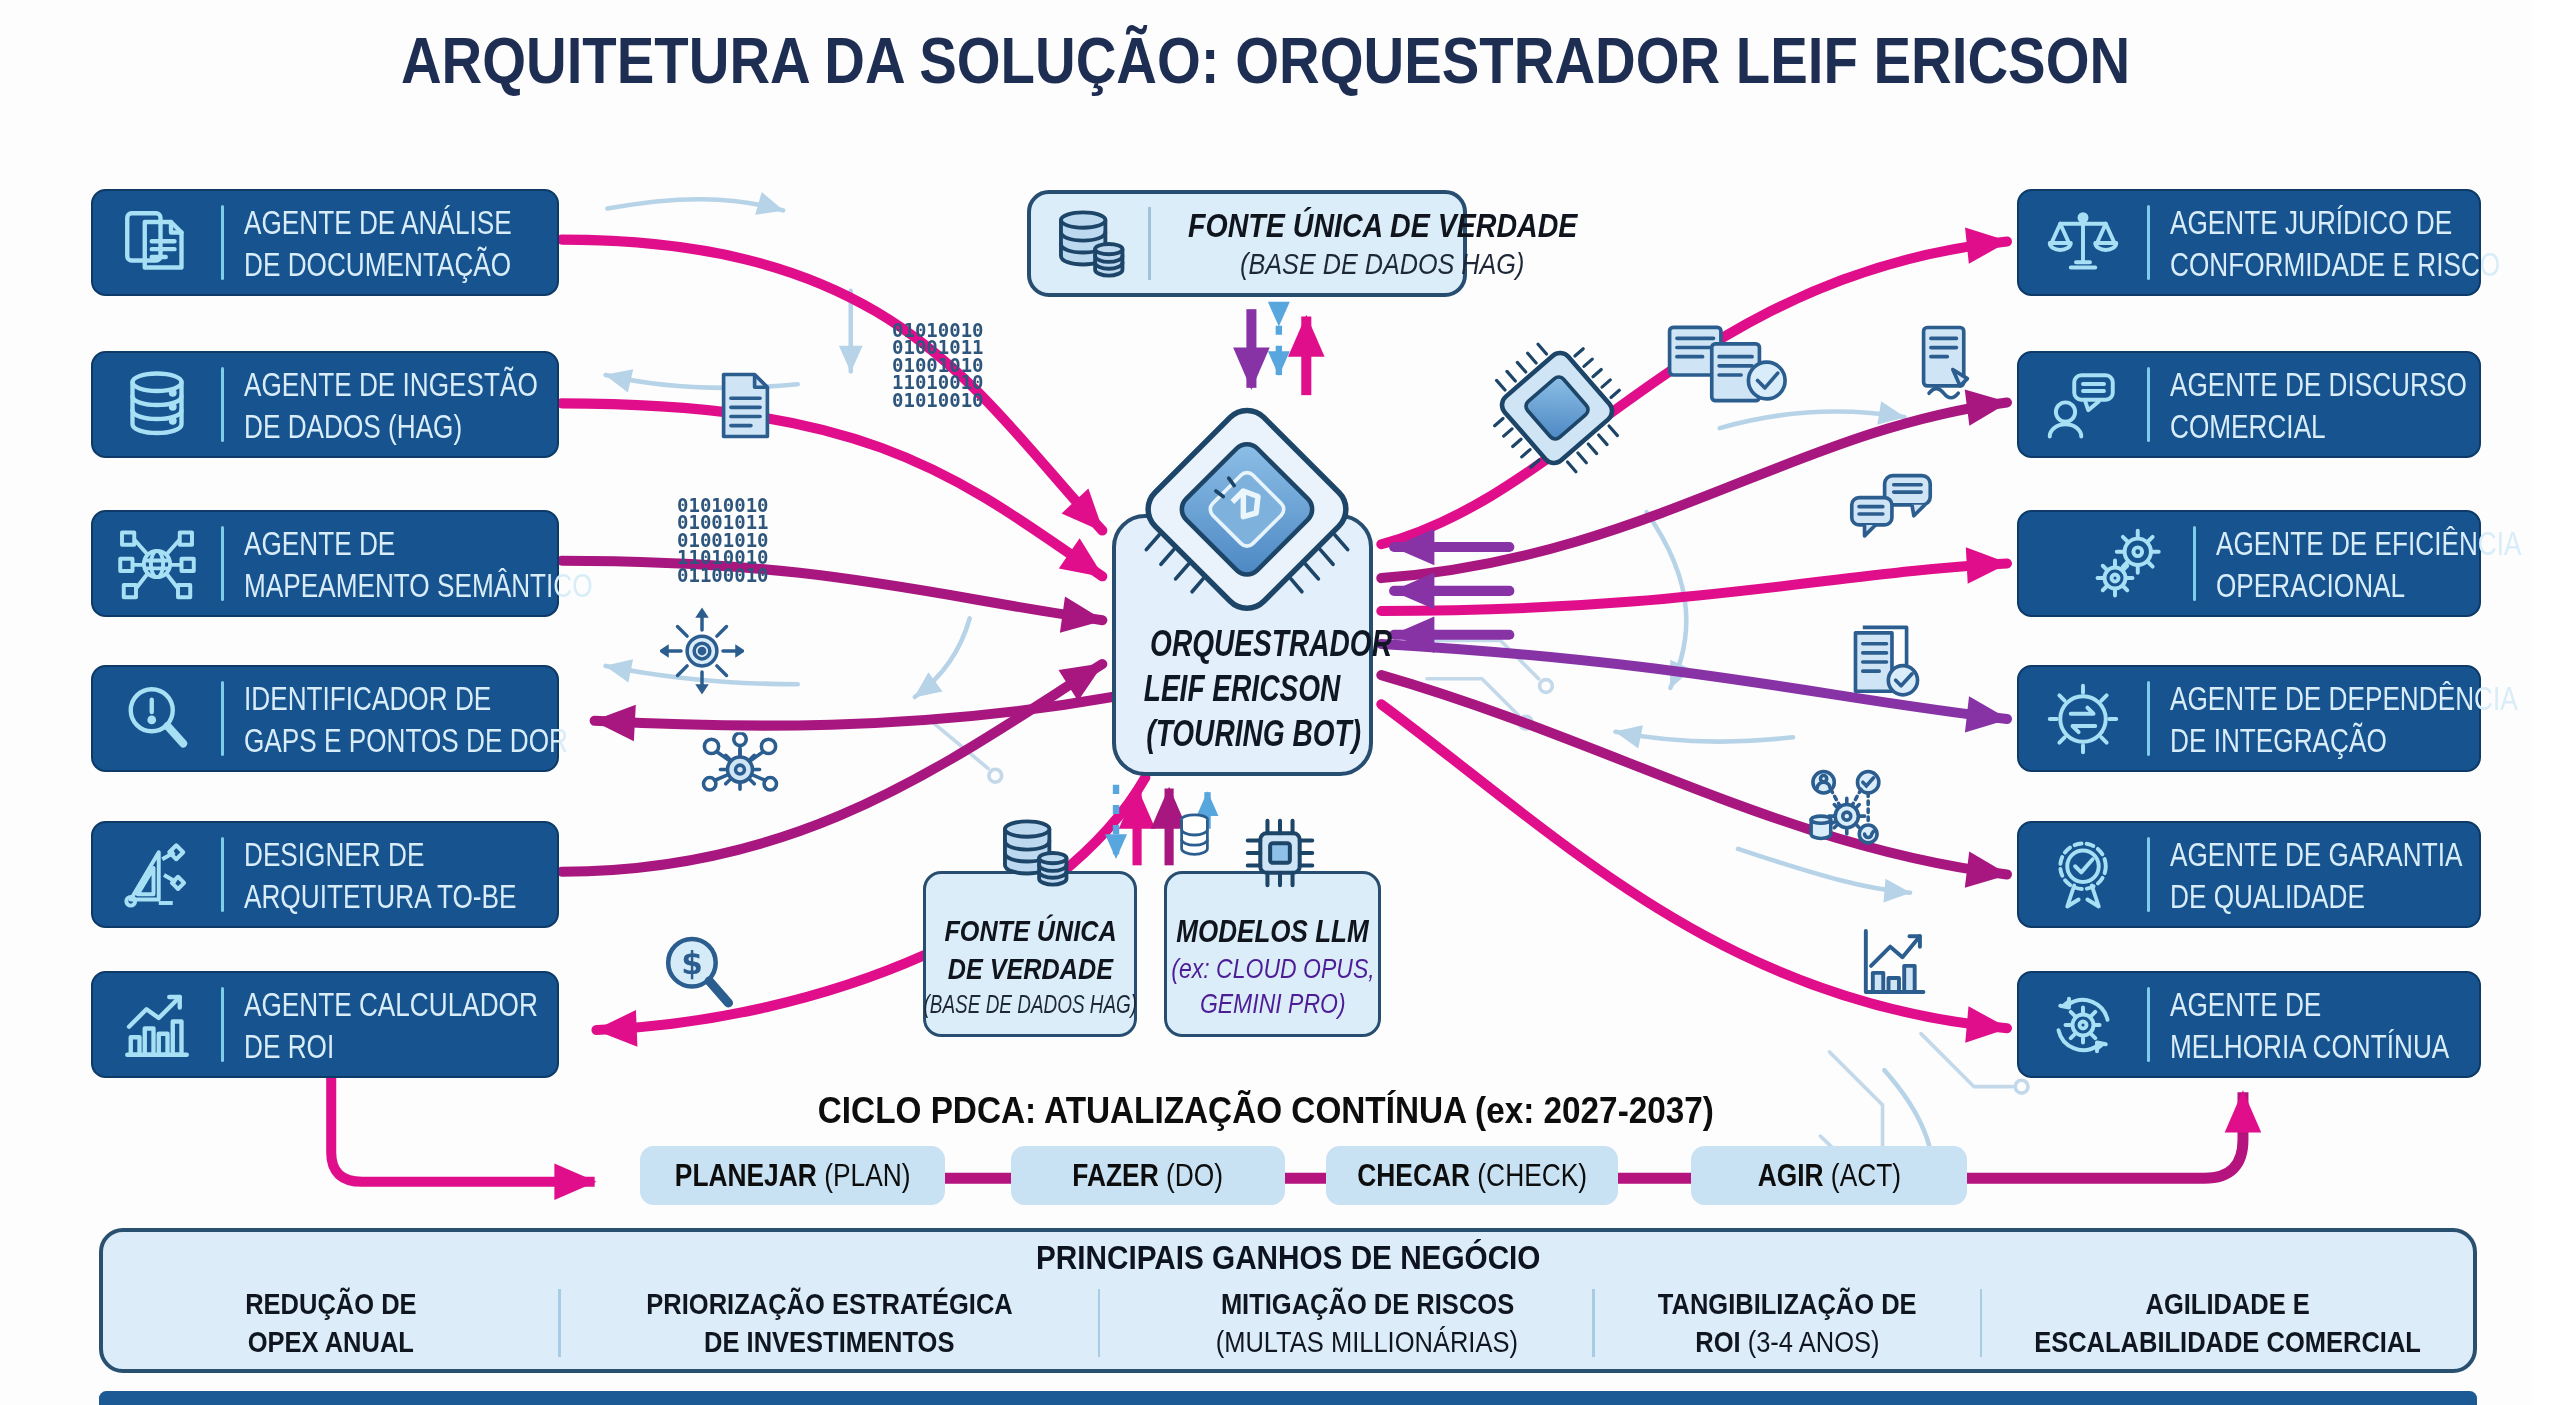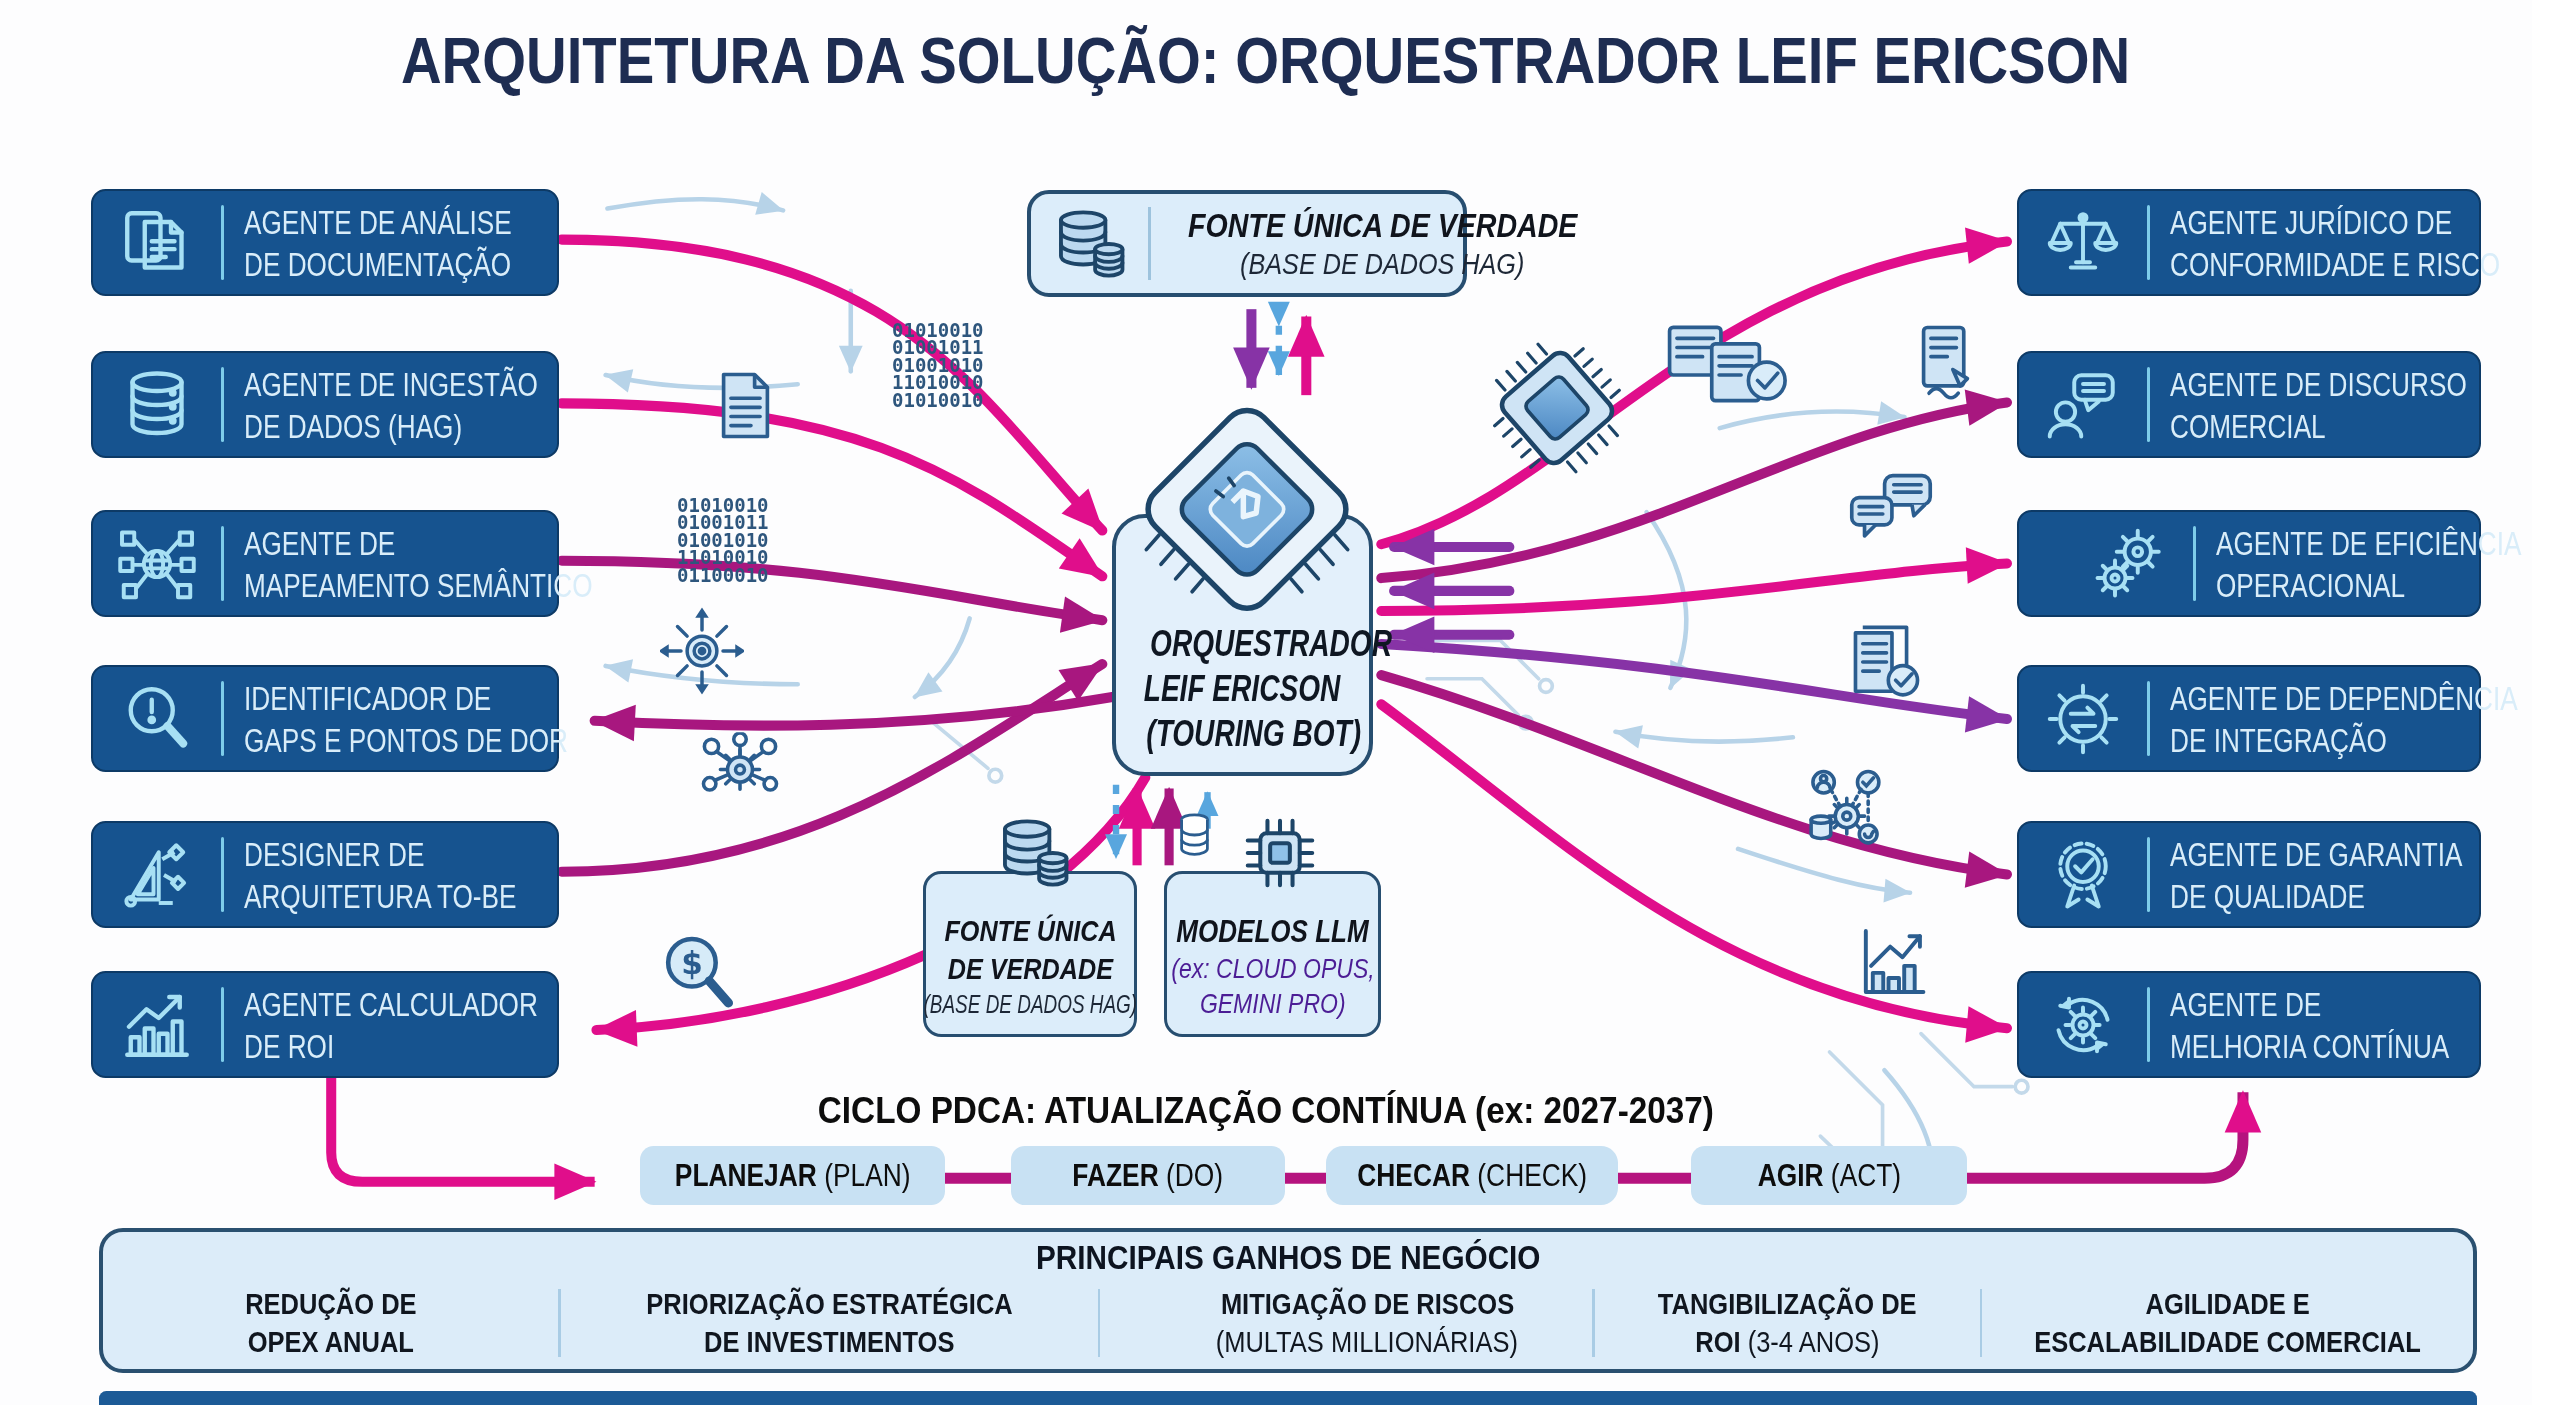--- a/index.html
+++ b/index.html
@@ -669,21 +669,21 @@
     </div>
 
   <div id="pdca-heading"><span class="cc" style="transform:scaleX(.9)">CICLO PDCA: ATUALIZAÇÃO CONTÍNUA (ex: 2027-2037)</span></div>
   <div id="pdca-steps">
       <div class="step" style="left: 640px; width: 305px;">
         <span class="cc" style="transform:scaleX(.85)"><b>PLANEJAR</b> <span class="norm">(PLAN)</span></span>
       </div>
       <div class="step" style="left: 1011px; width: 274px;">
         <span class="cc" style="transform:scaleX(.85)"><b>FAZER</b> <span class="norm">(DO)</span></span>
       </div>
-      <div class="step" style="left: 1326px; width: 292px; border-radius: 17px;">
+      <div class="step" style="left: 1326px; width: 292px;">
         <span class="cc" style="transform:scaleX(.85)"><b>CHECAR</b> <span class="norm">(CHECK)</span></span>
       </div>
       <div class="step" style="left: 1691px; width: 276px;">
         <span class="cc" style="transform:scaleX(.85)"><b>AGIR</b> <span class="norm">(ACT)</span></span>
       </div>
     </div>
 
   <div id="benefits">
     <div id="benefits-heading"><span class="cc" style="transform:scaleX(.9)">PRINCIPAIS GANHOS DE NEGÓCIO</span></div>
     <div id="benefit-items">

